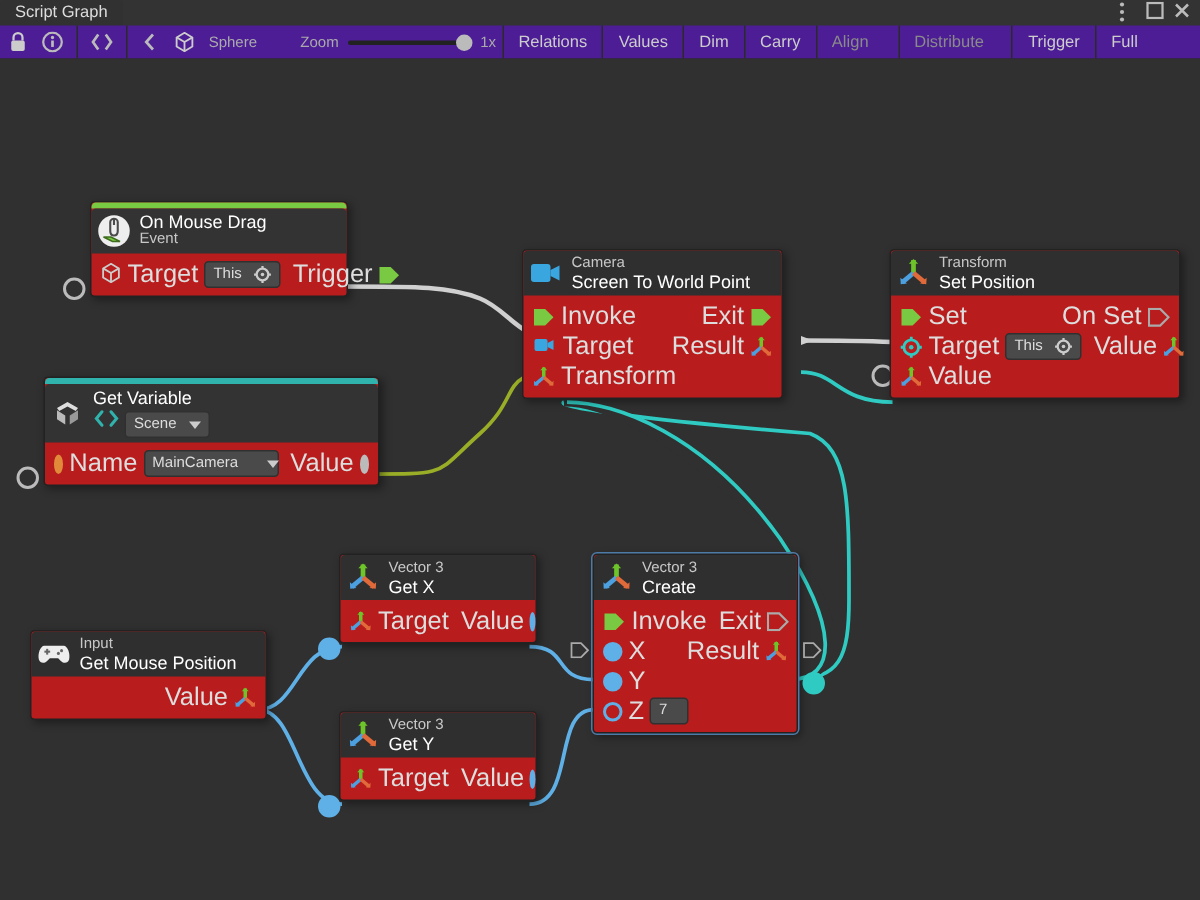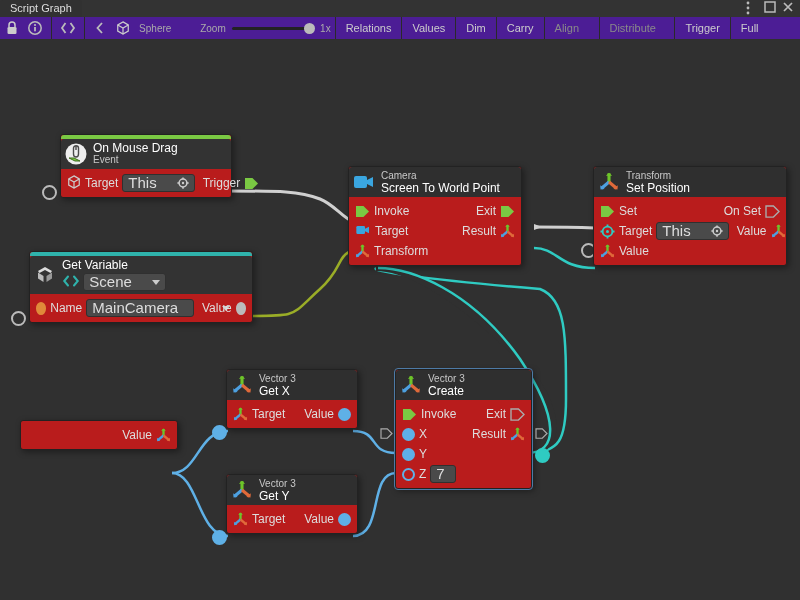--- a/index.html
+++ b/index.html
@@ -18,37 +18,37 @@
   .node{position:absolute;background:#b91c1c;border:1px solid #222;border-radius:3px;box-shadow:2px 2px 6px rgba(0,0,0,.4)}
   .node .hdr{padding:3px 6px 3px 4px;border-top-left-radius:3px;border-top-right-radius:3px;display:flex;align-items:center;gap:6px}
   .node .body{padding:4px 6px}
   .row{display:flex;align-items:center;height:20px;gap:4px}
   .row .sp{flex:1}
   .n-icon{width:22px;height:22px;display:inline-flex;align-items:center;justify-content:center}
   .hdr .lines{line-height:12px}
   .hdr .cat{font-size:10px;color:#c8c8c8}
   .hdr .ttl{font-size:12px;color:#fff}
   .accent{height:4px;border-top-left-radius:3px;border-top-right-radius:3px}
-  .pill{background:#4a4a4a;border:1px solid #303030;border-radius:3px;height:16px;line-height:16px;padding:0 5px;font-size:15px;color:#ddd;display:inline-flex;align-items:center;gap:20px}
+  .pill{background:#4a4a4a;border:1px solid #303030;border-radius:3px;height:16px;line-height:16px;padding:0 5px;font-size:10px;color:#ddd;display:inline-flex;align-items:center;gap:8px}
   .tri{width:0;height:0;border-top:4px solid transparent;border-bottom:4px solid transparent;border-left:5px solid #ccc;display:inline-block}
   .tri.down{border-left:4px solid transparent;border-right:4px solid transparent;border-top:5px solid #ccc;border-bottom:none}
   .port-c{width:9px;height:9px;border-radius:50%;border:2px solid #bbb;background:transparent}
   .port-c.full{background:#bbb}
   .port-c.or{border-color:#e08a3a}
   .port-c.bl{border-color:#5fb0e6}
   .port-c.tl{border-color:#2fcbc2}
   .port-c.or.full{background:#e08a3a}
   .port-c.bl.full{background:#5fb0e6}
   .port-c.tl.full{background:#2fcbc2}
   .arr{display:inline-flex}
   .arr svg{display:block}
   .vec{display:inline-flex;width:15px;height:15px}
   .tgt{display:inline-flex;width:15px;height:15px}
   .ext{position:absolute;width:11px;height:11px}
-  .lbl{font-size:12px;color:#ddd}
+  .lbl{font-size:17px;color:#ddd}
   svg.edges{position:absolute;left:0;top:0;overflow:visible}
   .sel{outline:1px solid #4d7aa6}
 </style>
 </head>
 <body>
 
 <svg width="0" height="0" style="position:absolute">
   <defs>
 
     <symbol id="flow-arrow" viewBox="0 0 16 14">
@@ -312,20 +312,31 @@
         <span class="lbl">Name</span>
         <span class="pill" style="min-width:78px"><span>MainCamera</span>&nbsp;<span class="tri down"></span></span>
         <span class="sp"></span>
         <span class="lbl">Value</span>
         <span class="port-c full"></span>
       </div>
     </div>
   </div>
 
   <div class="node" style="left:20px;top:381px;width:156px">
+    <div class="hdr" style="background:#2f2f2f">
+      <span class="n-icon">
+          <svg width="24" height="15">
+            <use href="#pad"></use>
+          </svg>
+        </span>
+      <span class="lines">
+          <div class="cat">Input</div>
+          <div class="ttl">Get Mouse Position</div>
+        </span>
+    </div>
     <div class="body">
       <div class="row">
           <span class="sp"></span>
         <span class="lbl">Value</span>
         <span class="vec">
             <svg width="15" height="15">
               <use href="#vec3"></use>
             </svg>
           </span>
       </div>

